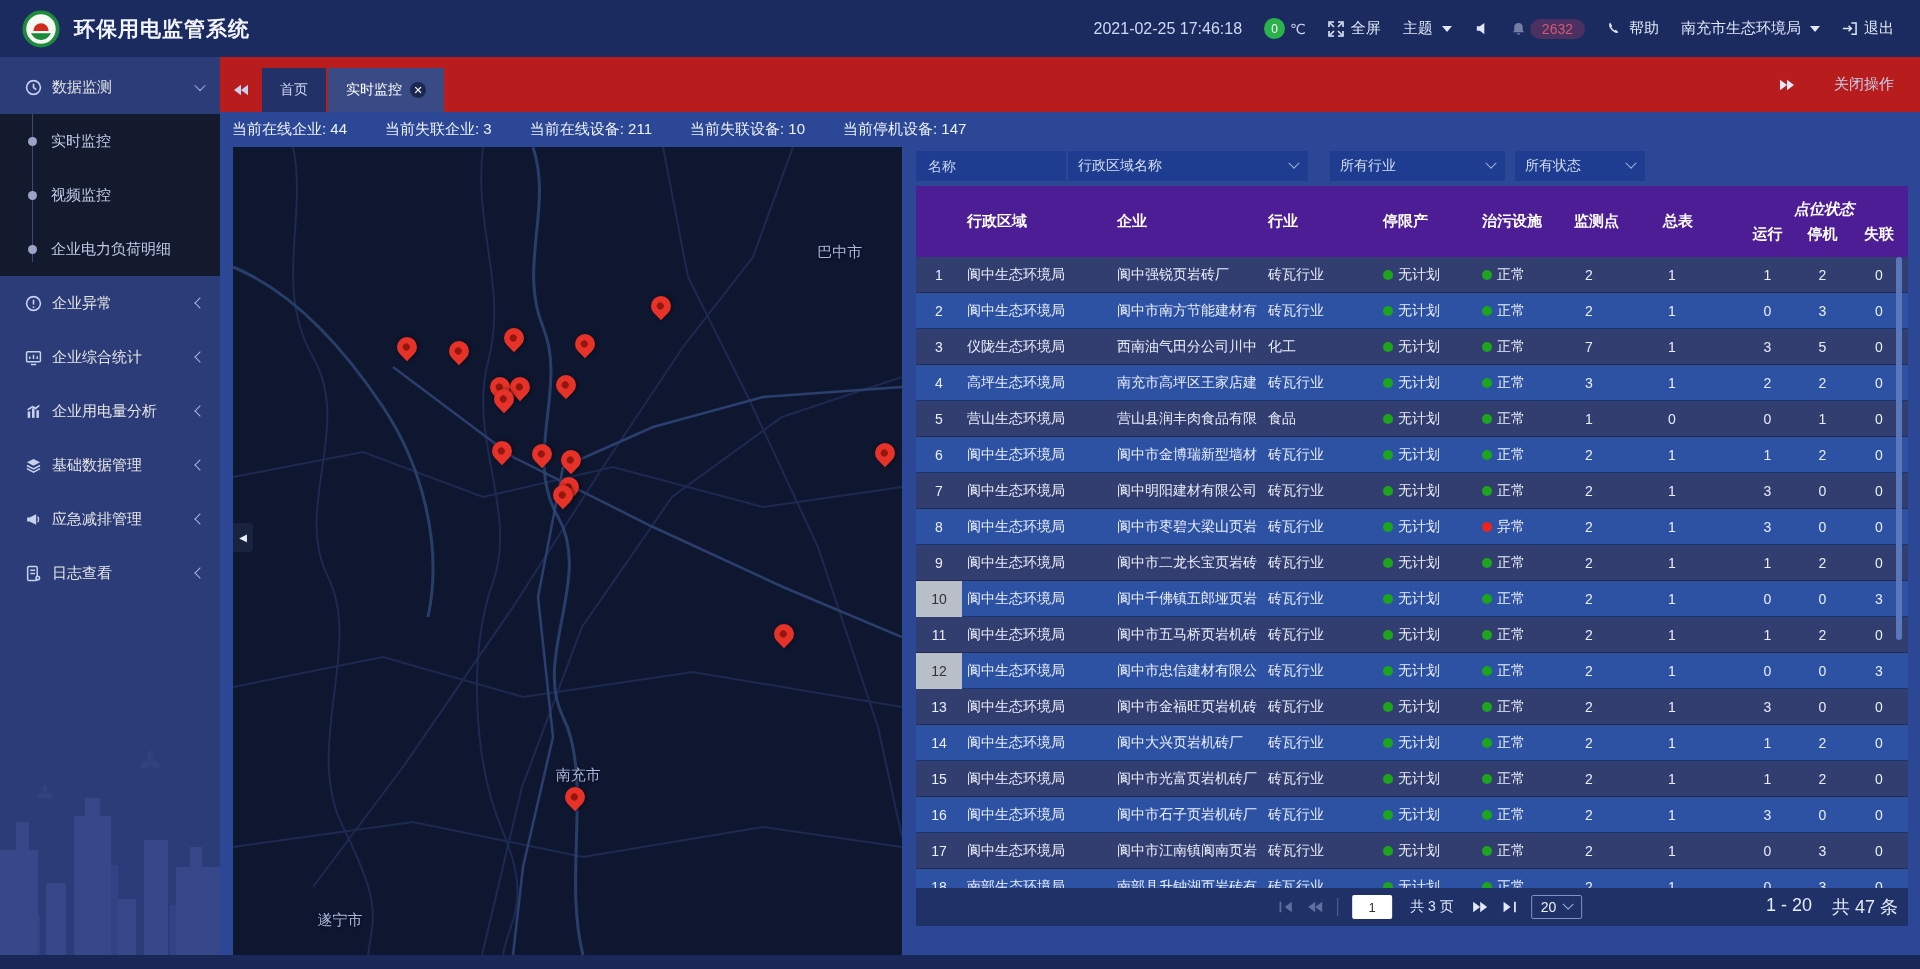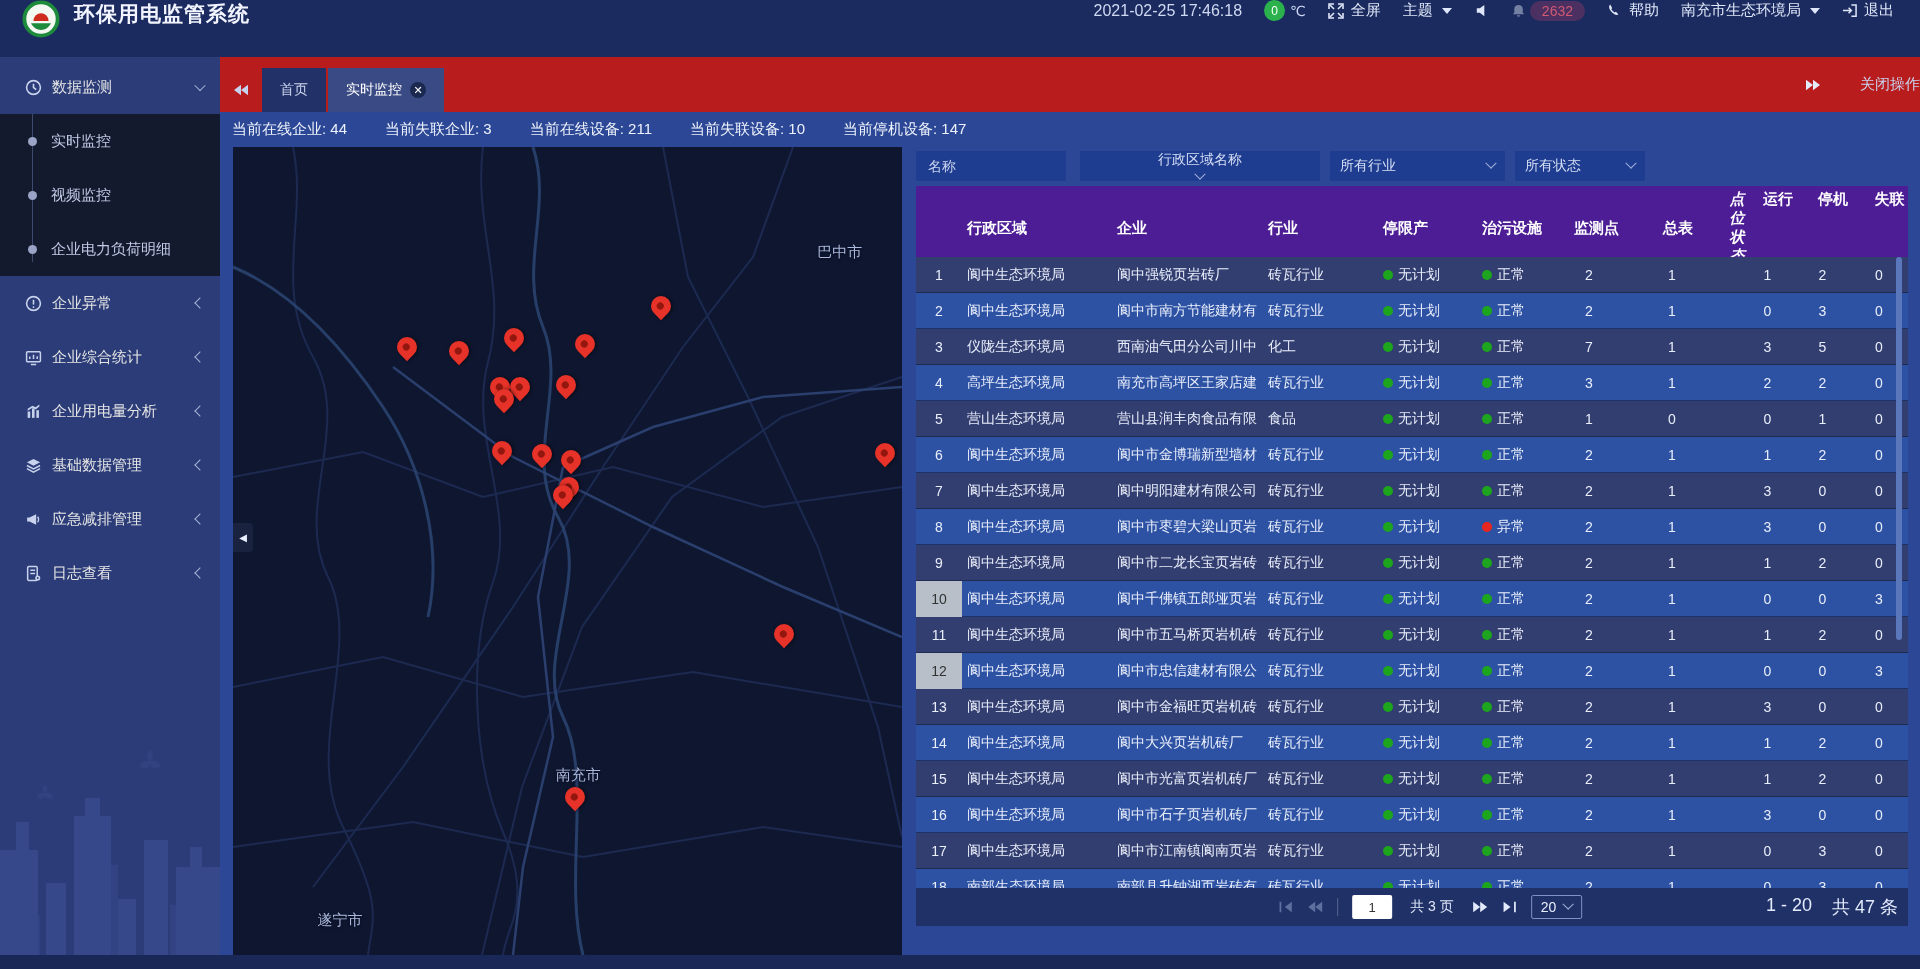--- a/index.html
+++ b/index.html
@@ -1,20 +1,20 @@
 <!DOCTYPE html>
 <html><head>
 <meta charset="utf-8">
 <style>
   html,body{margin:0;padding:0;background:#101a3a;}
   *{box-sizing:border-box;font-family:"Liberation Sans","DejaVu Sans",sans-serif;}
   .app{position:relative;width:1920px;height:969px;background:#1a2857;overflow:hidden;}
 
   
-  .header{position:absolute;left:0;top:0;width:1920px;height:57px;background:#1b2b60;display:flex;align-items:flex-start;z-index:30;}
+  .header{position:absolute;left:0;top:0;width:1920px;height:57px;background:#1b2b60;display:flex;align-items:center;z-index:30;}
   .logo{width:38px;height:38px;margin-left:22px;flex:0 0 auto;}
   .app-title{color:#f2f5ff;font-size:21px;font-weight:bold;margin:0 0 0 14px;letter-spacing:1px;}
   .header-right{margin-left:auto;display:flex;align-items:center;gap:22px;padding-right:26px;color:#dfe7f8;font-size:15px;}
   .datetime{color:#cfd9f2;font-size:16px;}
   .temp-wrap{display:flex;align-items:center;gap:5px;}
   .temp-badge{width:21px;height:21px;border-radius:50%;background:#2bb24c;color:#fff;font-size:12px;display:flex;align-items:center;justify-content:center;}
   .temp-unit{font-size:14px;color:#cfd9f2;}
   .hdr-item{display:flex;align-items:center;gap:7px;cursor:pointer;white-space:nowrap;}
   .caret{width:0;height:0;border-left:5px solid transparent;border-right:5px solid transparent;border-top:6px solid #dfe7f8;display:inline-block;margin-left:2px;}
   .notif{display:flex;align-items:center;gap:4px;}
@@ -36,51 +36,51 @@
   .sub-item .dot{position:absolute;left:28px;width:9px;height:9px;border-radius:50%;background:#9aa4c6;}
   .skyline{position:absolute;left:0;bottom:0;width:220px;height:235px;opacity:.45;pointer-events:none;}
 
   
   .content{position:absolute;left:220px;top:57px;width:1700px;height:898px;background:#2b4795;}
   .tabbar{position:absolute;left:0;top:0;width:1700px;height:55px;background:#b91c1c;display:flex;align-items:flex-end;}
   .tabs-scroll{height:44px;width:42px;display:flex;align-items:center;justify-content:center;cursor:pointer;}
   .tab{height:44px;display:flex;align-items:center;gap:8px;padding:0 18px;background:#223167;color:#cdd6ee;font-size:14px;margin-right:2px;cursor:pointer;}
   .tab.active{background:#3a4a85;color:#fff;}
   .tab-close{width:16px;height:16px;border-radius:50%;background:#1b2950;color:#fff;font-size:11px;line-height:16px;text-align:center;cursor:pointer;}
-  .tabbar-right{margin-left:auto;display:flex;align-items:center;gap:26px;height:55px;color:#c8d2ee;font-size:15px;}
+  .tabbar-right{margin-left:auto;display:flex;align-items:center;gap:26px;height:55px;padding-right:26px;color:#c8d2ee;font-size:15px;}
   .close-ops{cursor:pointer;}
 
   .statsbar{position:absolute;left:0;top:55px;width:1700px;height:35px;display:flex;align-items:center;gap:38px;padding-left:12px;color:#eef2fc;font-size:15px;}
 
   
   .map{position:absolute;left:13px;top:90px;width:669px;height:808px;background:#0f1730;overflow:hidden;cursor:grab;}
   .roads{position:absolute;inset:0;width:100%;height:100%;}
   .map-city{position:absolute;transform:translate(-50%,-50%);color:#aab8dc;font-size:15px;text-shadow:0 1px 3px #05081a;white-space:nowrap;}
   .pin-anchor{position:absolute;width:0;height:0;}
   .pin{position:absolute;left:-10px;top:-21px;width:20px;height:20px;background:#e63228;border-radius:50% 50% 50% 0;transform:rotate(-45deg);box-shadow:1px 1px 4px rgba(0,0,0,.55);}
   .pin::after{content:"";position:absolute;left:6px;top:6px;width:7px;height:7px;border-radius:50%;background:#93170f;}
   .map-collapse{position:absolute;left:0;top:376px;width:20px;height:29px;background:#19233f;border-radius:0 4px 4px 0;color:#e8eefc;font-size:10px;display:flex;align-items:center;justify-content:center;cursor:pointer;}
 
   
   .panel{position:absolute;left:696px;top:90px;width:992px;height:808px;}
   .filters{position:absolute;left:0;top:4px;height:30px;width:100%;}
   .filter-box{position:absolute;top:0;height:30px;background:#1e3c90;color:#d5def5;font-size:14px;display:flex;align-items:center;padding:0 10px;}
   .f-name{left:0;width:150px;}
-  .f-region{left:164px;width:240px;flex-direction:column;}
+  .f-region{left:152px;width:240px;}
   .f-industry{left:414px;width:175px;}
   .f-status{left:599px;width:130px;}
   .filter-box input{background:transparent;border:none;outline:none;color:#d5def5;font-size:14px;width:100%;}
   .filter-box input::placeholder{color:#c7d2ee;}
   .filter-box .spacer{flex:1;}
   .sel-chev{width:8px;height:8px;border-right:1.7px solid #9fb0d8;border-bottom:1.7px solid #9fb0d8;transform:rotate(45deg) translate(-2px,-2px);display:inline-block;}
 
   .thead{position:absolute;left:0;top:39px;width:992px;height:71px;background:#4c1d95;color:#fff;display:grid;grid-template-columns:46px 150px 151px 115px 99px 92px 89px 82px 168px;font-size:15px;font-weight:bold;}
   .th{display:flex;align-items:center;padding-left:5px;}
   .th.c-no{justify-content:center;padding-left:0;}
-  .th-group{display:flex;flex-direction:row;justify-content:center;gap:6px;padding:4px 0;}
+  .th-group{display:flex;flex-direction:column;justify-content:center;gap:6px;padding:4px 0;}
   .th-group .g-label{text-align:center;font-style:italic;}
   .th-group .g-subs{display:grid;grid-template-columns:55px 55px 58px;}
   .th-group .g-subs span{text-align:center;}
 
   .tbody{position:absolute;left:0;top:110px;width:992px;height:631px;overflow:hidden;}
   .tr{display:grid;grid-template-columns:46px 150px 151px 115px 99px 92px 89px 82px 55px 55px 58px;height:36px;box-shadow:inset 0 -1px 0 rgba(13,22,52,.5);color:#e9eefb;font-size:14px;cursor:pointer;}
   .tr.odd{background:#323e6f;}
   .tr.even{background:#2d52a3;}
   .td{display:flex;align-items:center;padding-left:5px;overflow:hidden;white-space:nowrap;}
   .td.c-no{justify-content:center;padding-left:0;}

